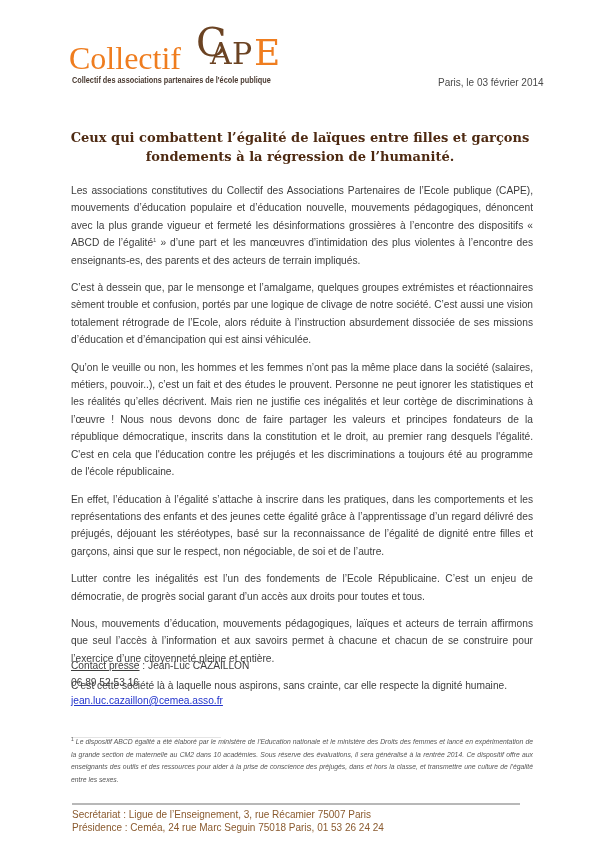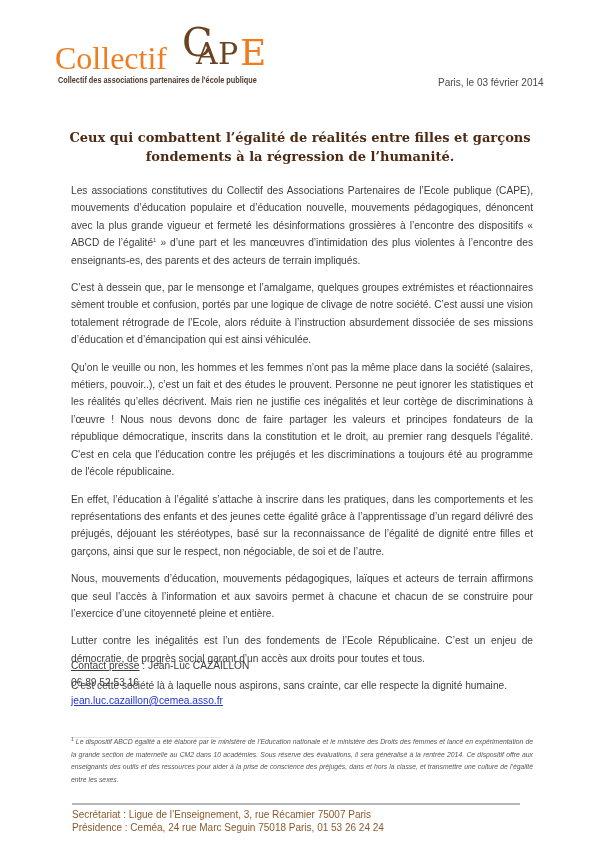--- a/index.html
+++ b/index.html
@@ -10,21 +10,21 @@
     body {
       width: 600px;
       height: 852px;
       position: relative;
       overflow: hidden;
       font-family: "Liberation Sans", sans-serif;
       color: #3a3a3a;
     }
     .logo {
       position: absolute;
-      left: 55px;
+      left: 69px;
       top: 22px;
       width: 240px;
       height: 70px;
       text-decoration: underline;
     }
     .logo-word {
       position: absolute;
       left: 0;
       top: 20px;
       font-family: "Liberation Serif", serif;
@@ -191,31 +191,31 @@
     <span class="a">A</span>
     <span class="p">P</span>
     <span class="e">E</span>
   </span>
   <span class="logo-tagline">Collectif des associations partenaires de l'école publique</span>
 </div>
 
 <div class="date">Paris, le 03 février 2014</div>
 
 <div class="title">
-  <div>Ceux qui combattent l’égalité de réalités entre filles et garçons</div>
+  <div>Ceux qui combattent l’égalité de laïques entre filles et garçons</div>
   <div>fondements à la régression de l’humanité.</div>
 </div>
 
 <div class="body">
   <p><span>Les associations constitutives du Collectif des Associations Partenaires de l’Ecole publique (CAPE), mouvements d’éducation populaire et d’éducation nouvelle, mouvements pédagogiques, dénoncent avec la plus grande vigueur et fermeté les désinformations grossières à l’encontre des dispositifs « ABCD de l’égalité</span><sup class="fnref">1</sup><span> » d’une part et les manœuvres d’intimidation des plus violentes à l’encontre des enseignants-es, des parents et des acteurs de terrain impliqués.</span></p>
   <p>C’est à dessein que, par le mensonge et l’amalgame, quelques groupes extrémistes et réactionnaires sèment trouble et confusion, portés par une logique de clivage de notre société. C’est aussi une vision totalement rétrograde de l’Ecole, alors réduite à l’instruction absurdement dissociée de ses missions d’éducation et d’émancipation qui est ainsi véhiculée.</p>
   <p>Qu’on le veuille ou non, les hommes et les femmes n’ont pas la même place dans la société (salaires, métiers, pouvoir..), c’est un fait et des études le prouvent. Personne ne peut ignorer les statistiques et les réalités qu’elles décrivent. Mais rien ne justifie ces inégalités et leur cortège de discriminations à l’œuvre ! Nous nous devons donc de faire partager les valeurs et principes fondateurs de la république démocratique, inscrits dans la constitution et le droit, au premier rang desquels l'égalité. C'est en cela que l'éducation contre les préjugés et les discriminations a toujours été au programme de l'école républicaine.</p>
   <p>En effet, l’éducation à l’égalité s’attache à inscrire dans les pratiques, dans les comportements et les représentations des enfants et des jeunes cette égalité  grâce à l’apprentissage d’un regard délivré des préjugés, déjouant les stéréotypes, basé sur la reconnaissance de l’égalité de dignité entre filles et garçons, ainsi que sur le respect, non négociable, de soi et de l’autre.</p>
+  <p>Lutter contre les inégalités est l’un des fondements de l’Ecole Républicaine. C’est un enjeu de démocratie, de progrès social garant d’un accès aux droits pour toutes et tous.</p>
   <p>Nous, mouvements d’éducation, mouvements pédagogiques, laïques et acteurs de terrain affirmons que seul l’accès à l’information et aux savoirs permet à chacune et chacun de se construire pour l’exercice d’une citoyenneté pleine et entière.</p>
-  <p>Lutter contre les inégalités est l’un des fondements de l’Ecole Républicaine. C’est un enjeu de démocratie, de progrès social garant d’un accès aux droits pour toutes et tous.</p>
   <p class="last-tight">C’est cette société là à laquelle nous aspirons, sans crainte, car elle respecte la dignité humaine.</p>
 </div>
 
 <div class="contact">
   <div><span class="label">Contact presse</span><span> : </span><span>Jean-Luc CAZAILLON</span></div>
   <div>06 89 52 53 16</div>
   <div><a>jean.luc.cazaillon@cemea.asso.fr</a></div>
 </div>
 
 <div class="fn-sep"></div>

